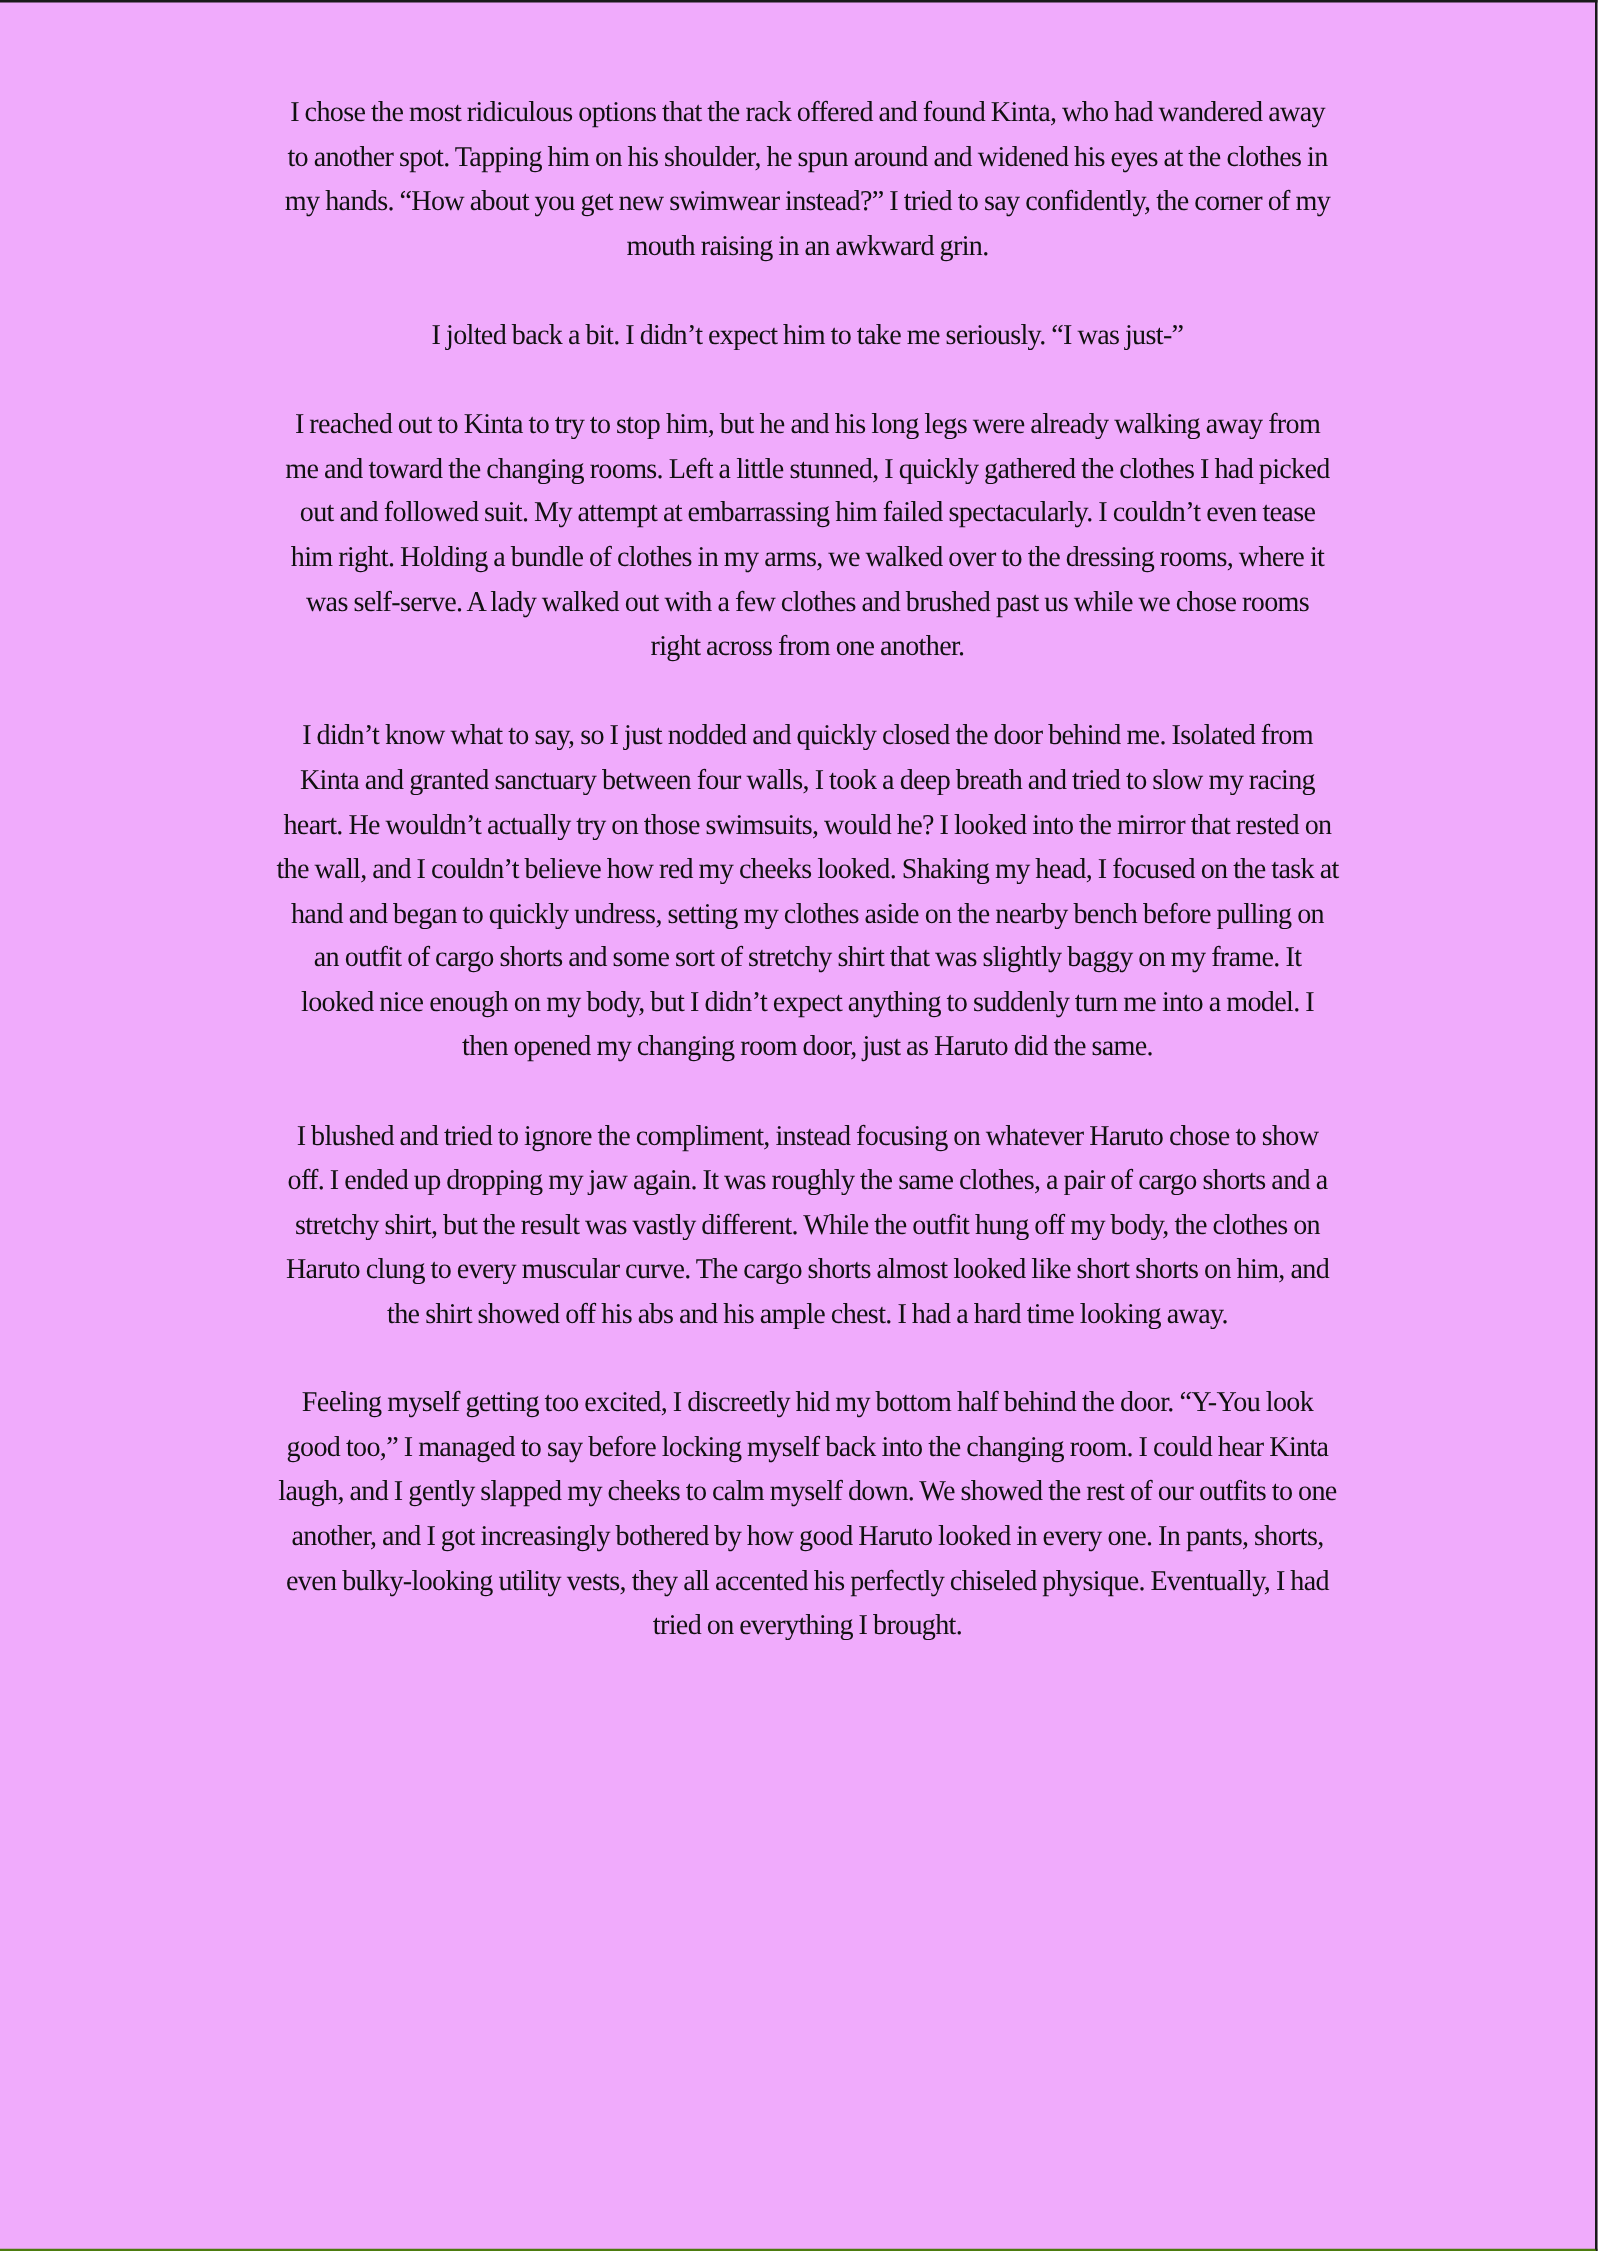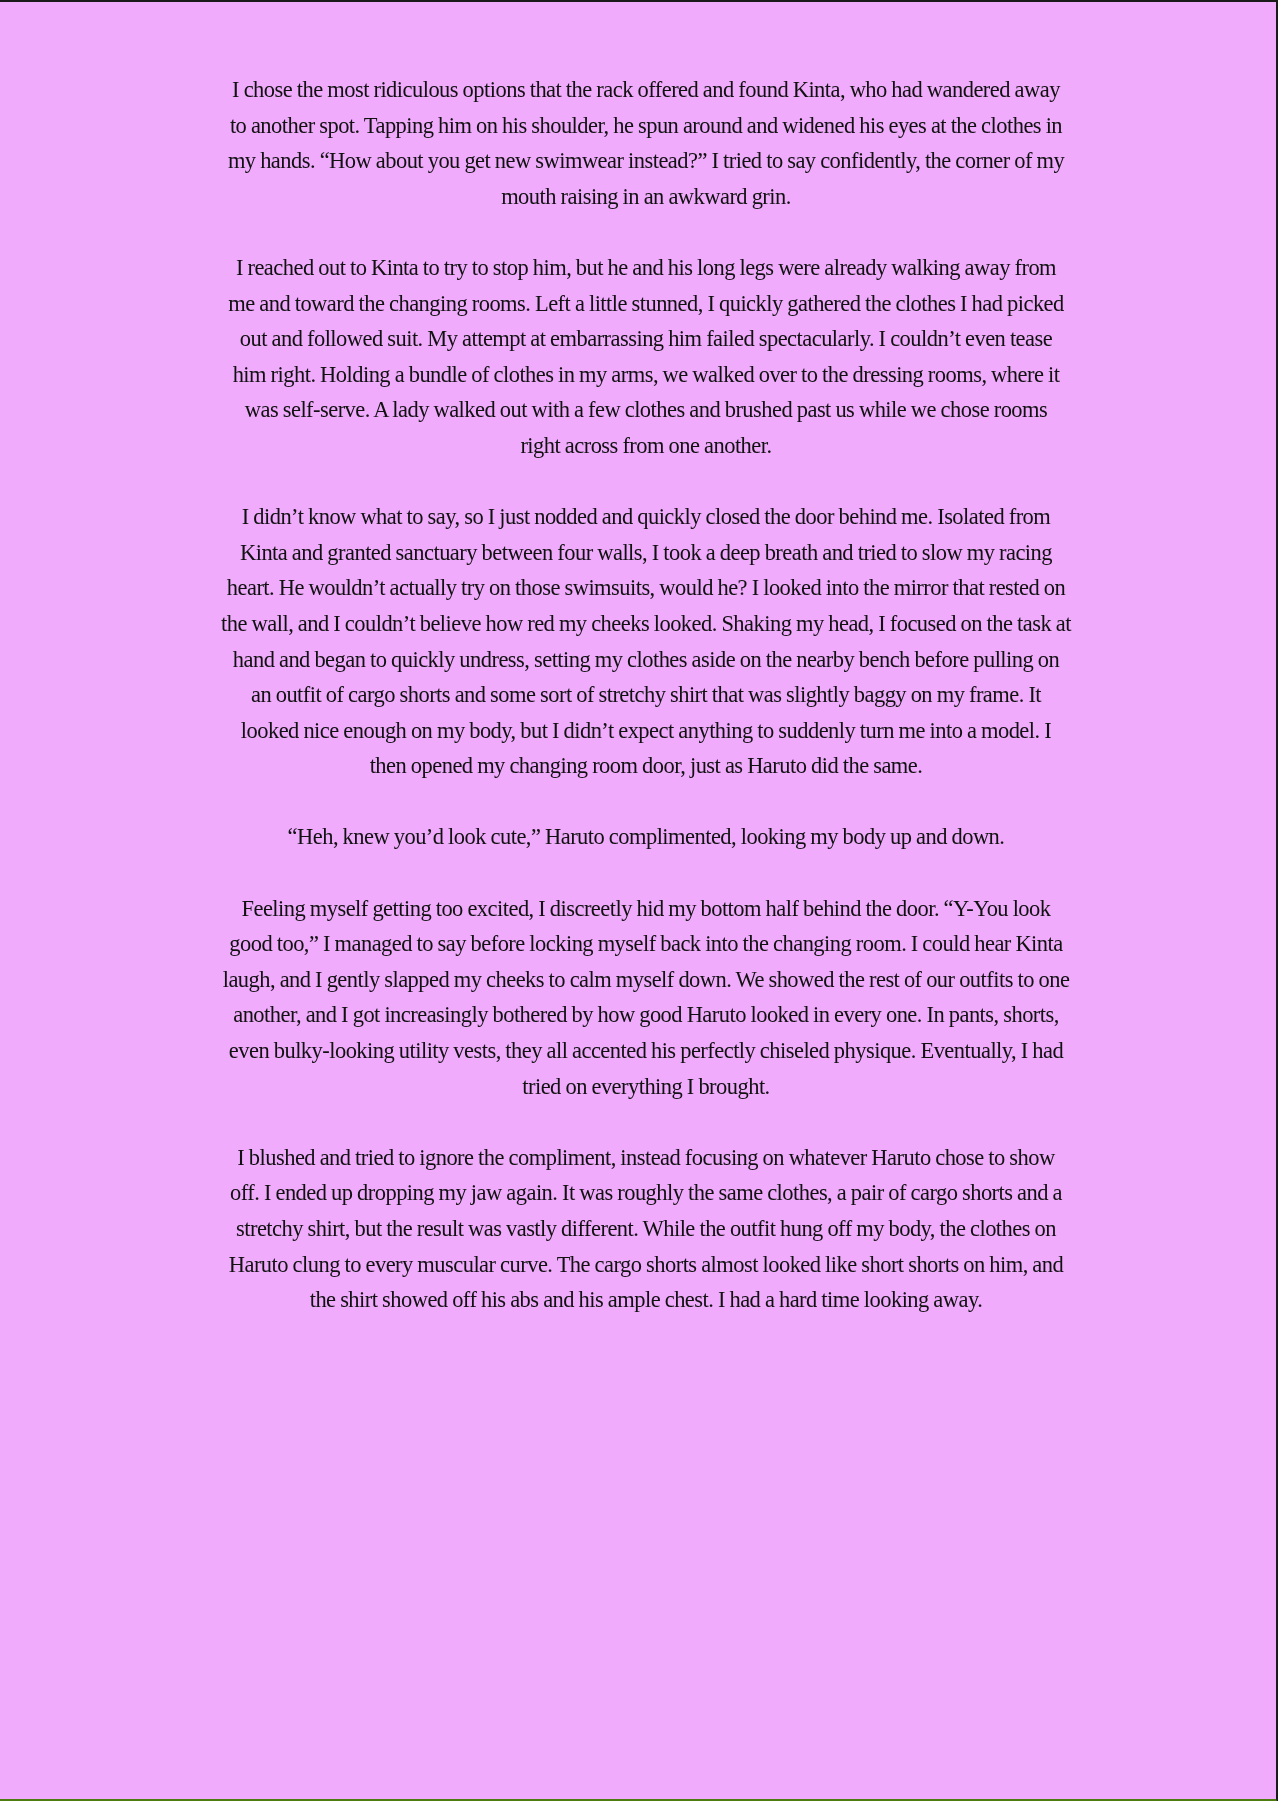--- a/index.html
+++ b/index.html
@@ -53,49 +53,49 @@
 <div class="page">
   <div class="text-body" id="text-body">
 
   <p class="para">
         <span class="line" style="transform: scaleX(0.978);">I chose the most ridiculous options that the rack offered and found Kinta, who had wandered away</span>
         <span class="line" style="transform: scaleX(0.978);">to another spot.  Tapping him on his shoulder, he spun around and widened his eyes at the clothes in</span>
         <span class="line" style="transform: scaleX(0.978);">my hands.  “How about you get new swimwear instead?” I tried to say confidently, the corner of my</span>
         <span class="line" style="transform: scaleX(0.978);">mouth raising in an awkward grin.</span>
       </p>
       <p class="para">
+        <span class="line" style="transform: scaleX(0.978);">I jolted back a bit.  I didn’t expect him to take me seriously.  “I was just-”</span>
+      </p>
+      <p class="para">
         <span class="line" style="transform: scaleX(0.978);">I  reached out to Kinta to try to stop him, but he and his long legs were already walking away from</span>
         <span class="line" style="transform: scaleX(0.978);">me and toward the changing rooms.  Left a little stunned, I quickly gathered the clothes I had picked</span>
         <span class="line" style="transform: scaleX(0.978);">out and followed suit.  My attempt at embarrassing him failed spectacularly.  I couldn’t even tease</span>
         <span class="line" style="transform: scaleX(0.978);">him right.  Holding a bundle of clothes in my arms, we walked over to the dressing rooms, where it</span>
         <span class="line" style="transform: scaleX(0.978);">was self-serve.  A lady walked out with a few clothes and brushed past us while we chose rooms</span>
         <span class="line" style="transform: scaleX(0.978);">right across from one another.</span>
       </p>
       <p class="para">
         <span class="line" style="transform: scaleX(0.978);">I didn’t know what to say, so I just nodded and quickly closed the door behind me.  Isolated from</span>
         <span class="line" style="transform: scaleX(0.978);">Kinta and granted sanctuary between four walls, I took a deep breath and tried to slow my racing</span>
         <span class="line" style="transform: scaleX(0.978);">heart.  He wouldn’t actually try on those swimsuits, would he?  I looked into the mirror that rested on</span>
         <span class="line" style="transform: scaleX(0.978);">the wall, and I couldn’t believe how red my cheeks looked.  Shaking my head, I focused on the task at</span>
         <span class="line" style="transform: scaleX(0.978);">hand and began to quickly undress, setting my clothes aside on the nearby bench before pulling on</span>
         <span class="line" style="transform: scaleX(0.978);">an outfit of cargo shorts and some sort of stretchy shirt that was slightly baggy on my frame.  It</span>
         <span class="line" style="transform: scaleX(0.978);">looked nice enough on my body, but I didn’t expect anything to suddenly turn me into a model.  I</span>
         <span class="line" style="transform: scaleX(0.978);">then opened my changing room door, just as Haruto did the same.</span>
       </p>
       <p class="para">
-        <span class="line" style="transform: scaleX(0.978);">“Heh, knew you’d look cute,” Haruto complimented, looking my body up and down.</span>
+        <span class="line" style="transform: scaleX(0.978);">I blushed and tried to ignore the compliment, instead focusing on whatever Haruto chose to show</span>
+        <span class="line" style="transform: scaleX(0.978);">off.  I ended up dropping my jaw again.  It was roughly the same clothes, a pair of cargo shorts and a</span>
+        <span class="line" style="transform: scaleX(0.978);">stretchy shirt, but the result was vastly different.  While the outfit hung off my body, the clothes on</span>
+        <span class="line" style="transform: scaleX(0.978);">Haruto clung to every muscular curve.  The cargo shorts almost looked like short shorts on him, and</span>
+        <span class="line" style="transform: scaleX(0.978);">the shirt showed off his abs and his ample chest.  I had a hard time looking away.</span>
       </p>
       <p class="para">
         <span class="line" style="transform: scaleX(0.978);">Feeling myself getting too excited, I discreetly hid my bottom half behind the door.  “Y-You look</span>
         <span class="line" style="transform: scaleX(0.978);">good too,” I managed to say before locking myself back into the changing room.  I could hear Kinta</span>
         <span class="line" style="transform: scaleX(0.978);">laugh, and I gently slapped my cheeks to calm myself down.  We showed the rest of our outfits to one</span>
         <span class="line" style="transform: scaleX(0.978);">another, and I got increasingly bothered by how good Haruto looked in every one.  In pants, shorts,</span>
         <span class="line" style="transform: scaleX(0.978);">even bulky-looking utility vests, they all accented his perfectly chiseled physique.  Eventually, I had</span>
         <span class="line" style="transform: scaleX(0.978);">tried on everything I brought.</span>
       </p>
-      <p class="para">
-        <span class="line" style="transform: scaleX(0.978);">I blushed and tried to ignore the compliment, instead focusing on whatever Haruto chose to show</span>
-        <span class="line" style="transform: scaleX(0.978);">off.  I ended up dropping my jaw again.  It was roughly the same clothes, a pair of cargo shorts and a</span>
-        <span class="line" style="transform: scaleX(0.978);">stretchy shirt, but the result was vastly different.  While the outfit hung off my body, the clothes on</span>
-        <span class="line" style="transform: scaleX(0.978);">Haruto clung to every muscular curve.  The cargo shorts almost looked like short shorts on him, and</span>
-        <span class="line" style="transform: scaleX(0.978);">the shirt showed off his abs and his ample chest.  I had a hard time looking away.</span>
-      </p>
     </div>
 </div>
 
 </body></html>

